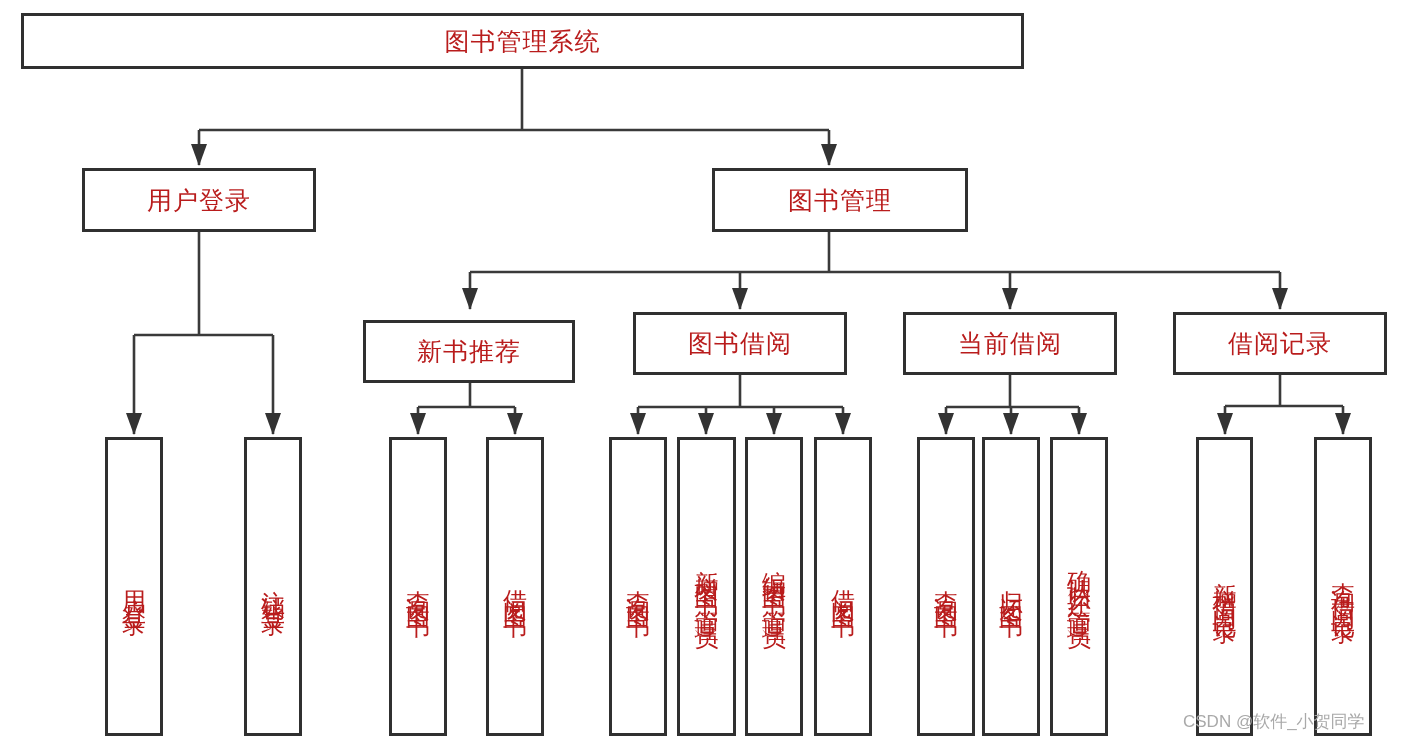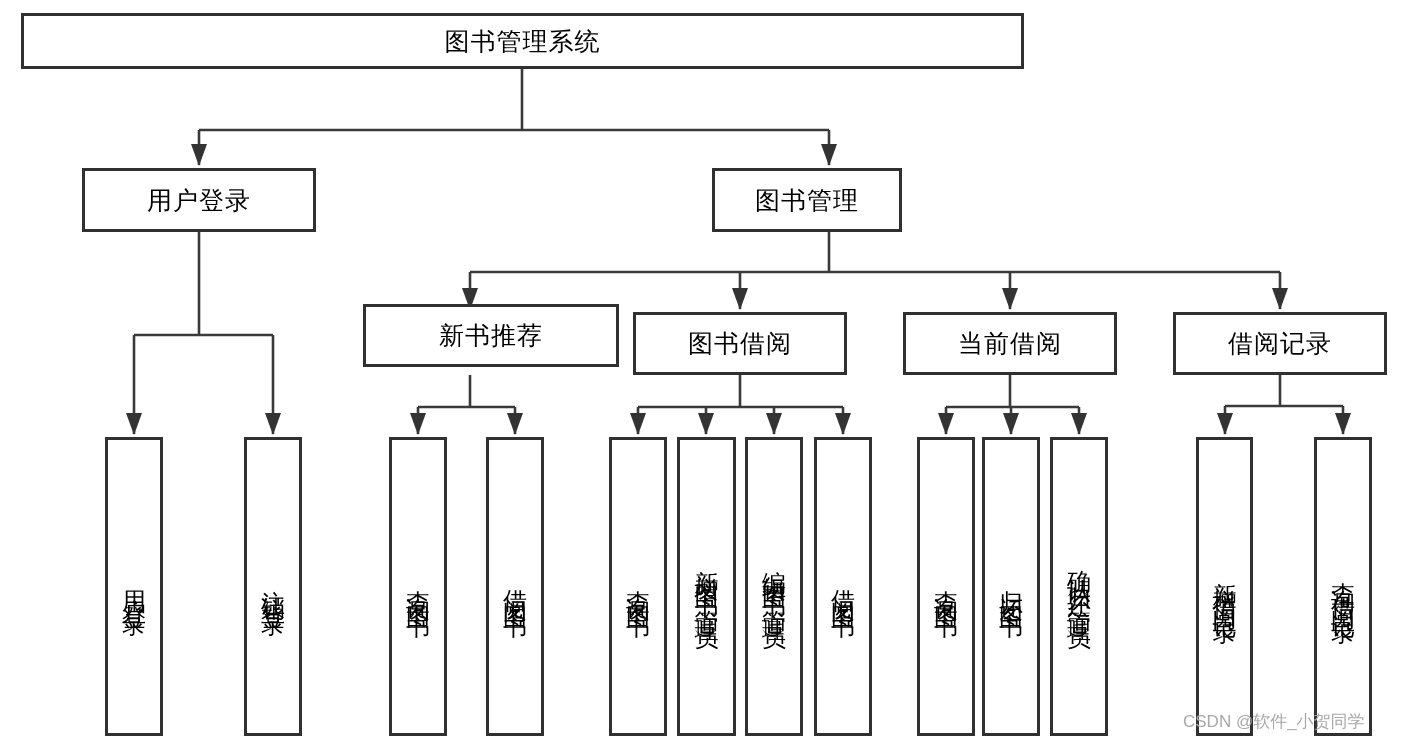--- a/index.html
+++ b/index.html
@@ -24,21 +24,21 @@
   .wire {
     fill: none;
     stroke: #3a3a3a;
     stroke-width: 2.6;
   }
   .node {
     position: absolute;
     box-sizing: border-box;
     background: #ffffff;
     border: 3px solid #303030;
-    color: #000000;
+    color: #b91c1c;
     display: flex;
     align-items: center;
     justify-content: center;
   }
   .hnode {
     font-size: 25px;
     letter-spacing: 1px;
     white-space: nowrap;
     text-align: center;
   }
@@ -117,23 +117,23 @@
     <g>
       <path class="wire" d="M1280,375 V406 M1225,406 H1343"></path>
       <line class="wire" x1="1225" y1="406" x2="1225" y2="434" marker-end="url(#arrow)"></line>
       <line class="wire" x1="1343" y1="406" x2="1343" y2="434" marker-end="url(#arrow)"></line>
     </g>
   </svg>
 
   <div class="node hnode" style="left:21px; top:13px; width:1003px; height:56px;">图书管理系统</div>
 
   <div class="node hnode" style="left:82px; top:168px; width:234px; height:64px;">用户登录</div>
-  <div class="node hnode" style="left:712px; top:168px; width:190px; height:64px;">图书管理</div>
+  <div class="node hnode" style="left:712px; top:168px; width:256px; height:64px;">图书管理</div>
 
-  <div class="node hnode" style="left:363px; top:304px; width:256px; height:63px;">新书推荐</div>
+  <div class="node hnode" style="left:363px; top:320px; width:212px; height:63px;">新书推荐</div>
   <div class="node hnode" style="left:903px; top:312px; width:214px; height:63px;">当前借阅</div>
   <div class="node hnode" style="left:633px; top:312px; width:214px; height:63px;">图书借阅</div>
   <div class="node hnode" style="left:1173px; top:312px; width:214px; height:63px;">借阅记录</div>
 
   <div class="node vnode" style="left:105px; top:437px; width:58px; height:299px;">
     <span>用户登录</span>
   </div>
   <div class="node vnode" style="left:244px; top:437px; width:58px; height:299px;">
     <span>注销登录</span>
   </div>

